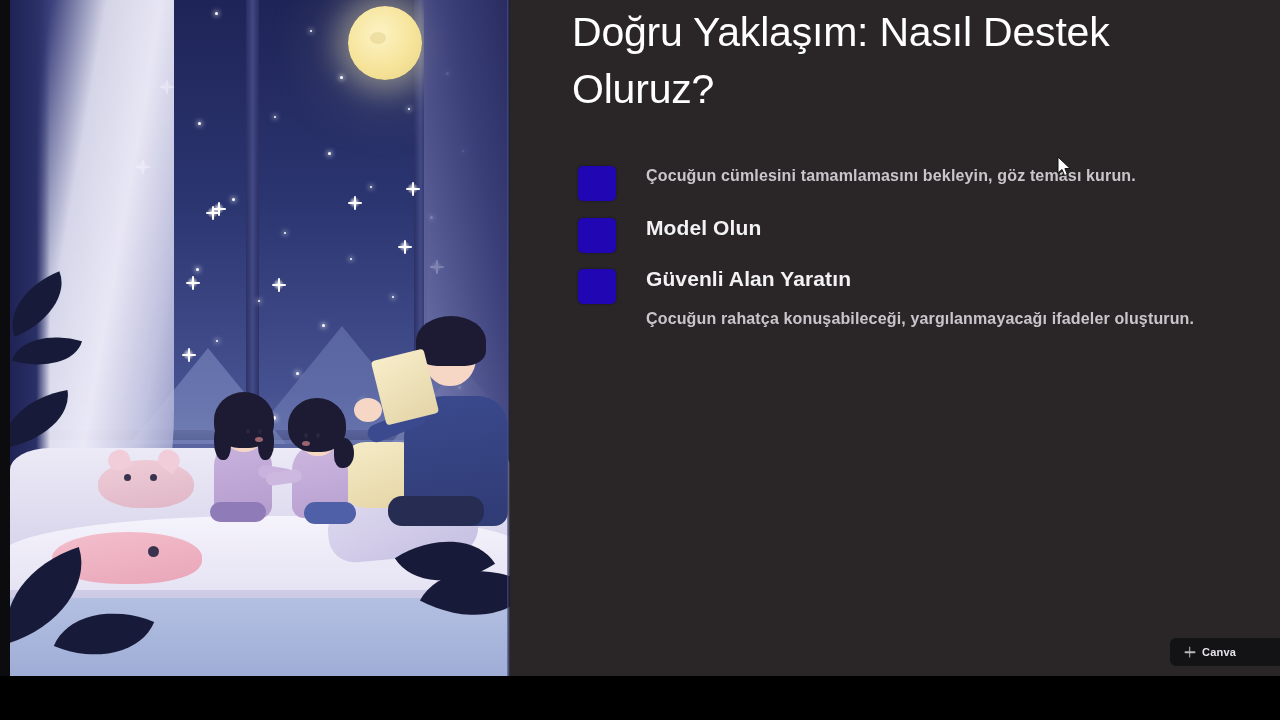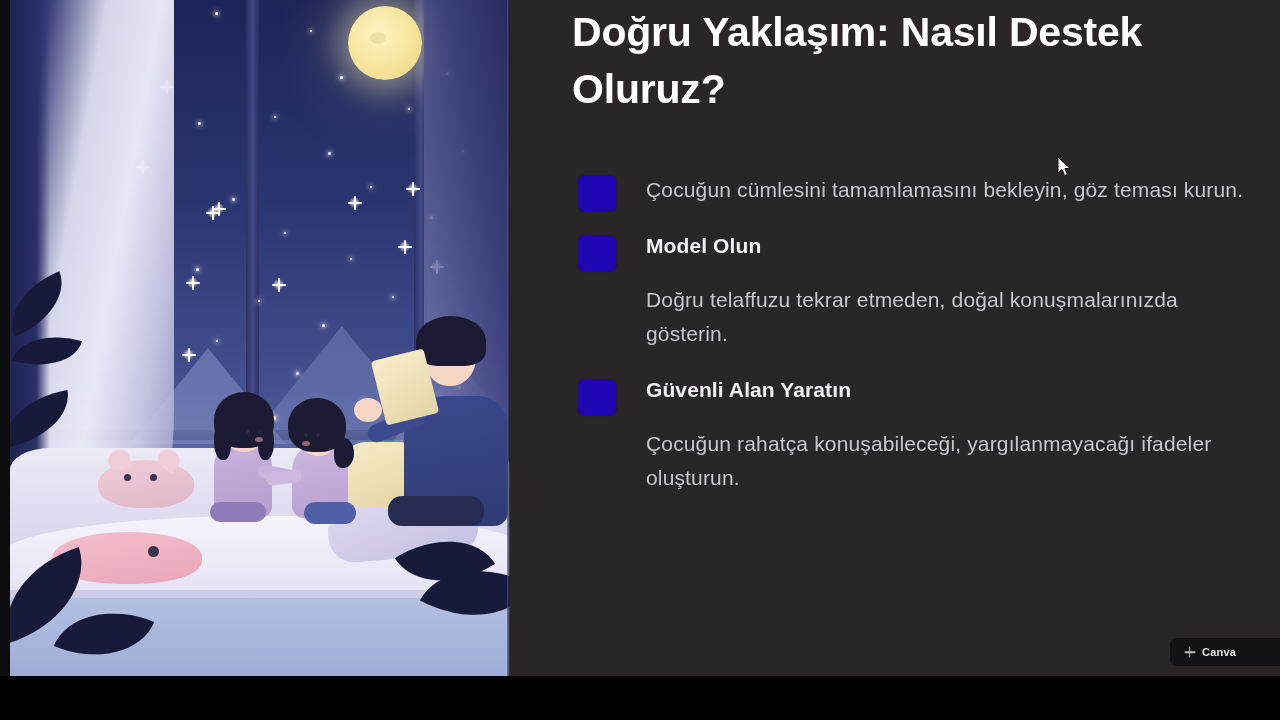--- a/index.html
+++ b/index.html
@@ -210,21 +210,21 @@
     width:767px; height:676px;
     background:#2a2628;
   }
 
   .slide-title {
     position:absolute;
     left:59px; top:4px;
     width:680px;
     color:#ffffff;
     font-size:41px;
-    font-weight:bold;
+    font-weight:normal;
     line-height:1.38;
     letter-spacing:-0.2px;
   }
 
   .list {
     position:absolute;
     left:59px; top:148px;
     width:700px;
   }
   .list-item {
@@ -241,24 +241,24 @@
     box-shadow:0 0 2px rgba(0,0,0,0.5);
   }
   .item-title {
     color:#f2f1f3;
     font-size:21px;
     font-weight:bold;
     line-height:1.2;
     letter-spacing:0.1px;
   }
   .item-desc {
-    margin-top:25px;
+    margin-top:15px;
     color:#c9c6cb;
-    font-size:21px;
-    font-weight:normal;
+    font-size:16px;
+    font-weight:bold;
     line-height:1.62;
     letter-spacing:0.15px;
     max-width:600px;
   }
 
   
   .canva-badge {
     position:absolute;
     left:657px; top:638px;
     width:130px; height:28px;
@@ -443,21 +443,20 @@
 
         <div class="list-item">
           <span class="bullet-square"></span>
           <div class="item-desc">Çocuğun cümlesini tamamlamasını bekleyin, göz teması kurun.</div>
         </div>
 
 
         <div class="list-item">
           <span class="bullet-square"></span>
           <div class="item-title">Model Olun</div>
-          <div class="item-desc">Doğru telaffuzu tekrar etmeden, doğal konuşmalarınızda gösterin.</div>
         </div>
 
         <div class="list-item">
           <span class="bullet-square"></span>
           <div class="item-title">Güvenli Alan Yaratın</div>
           <div class="item-desc">Çocuğun rahatça konuşabileceği, yargılanmayacağı ifadeler oluşturun.</div>
         </div>
 
       </div>
 

